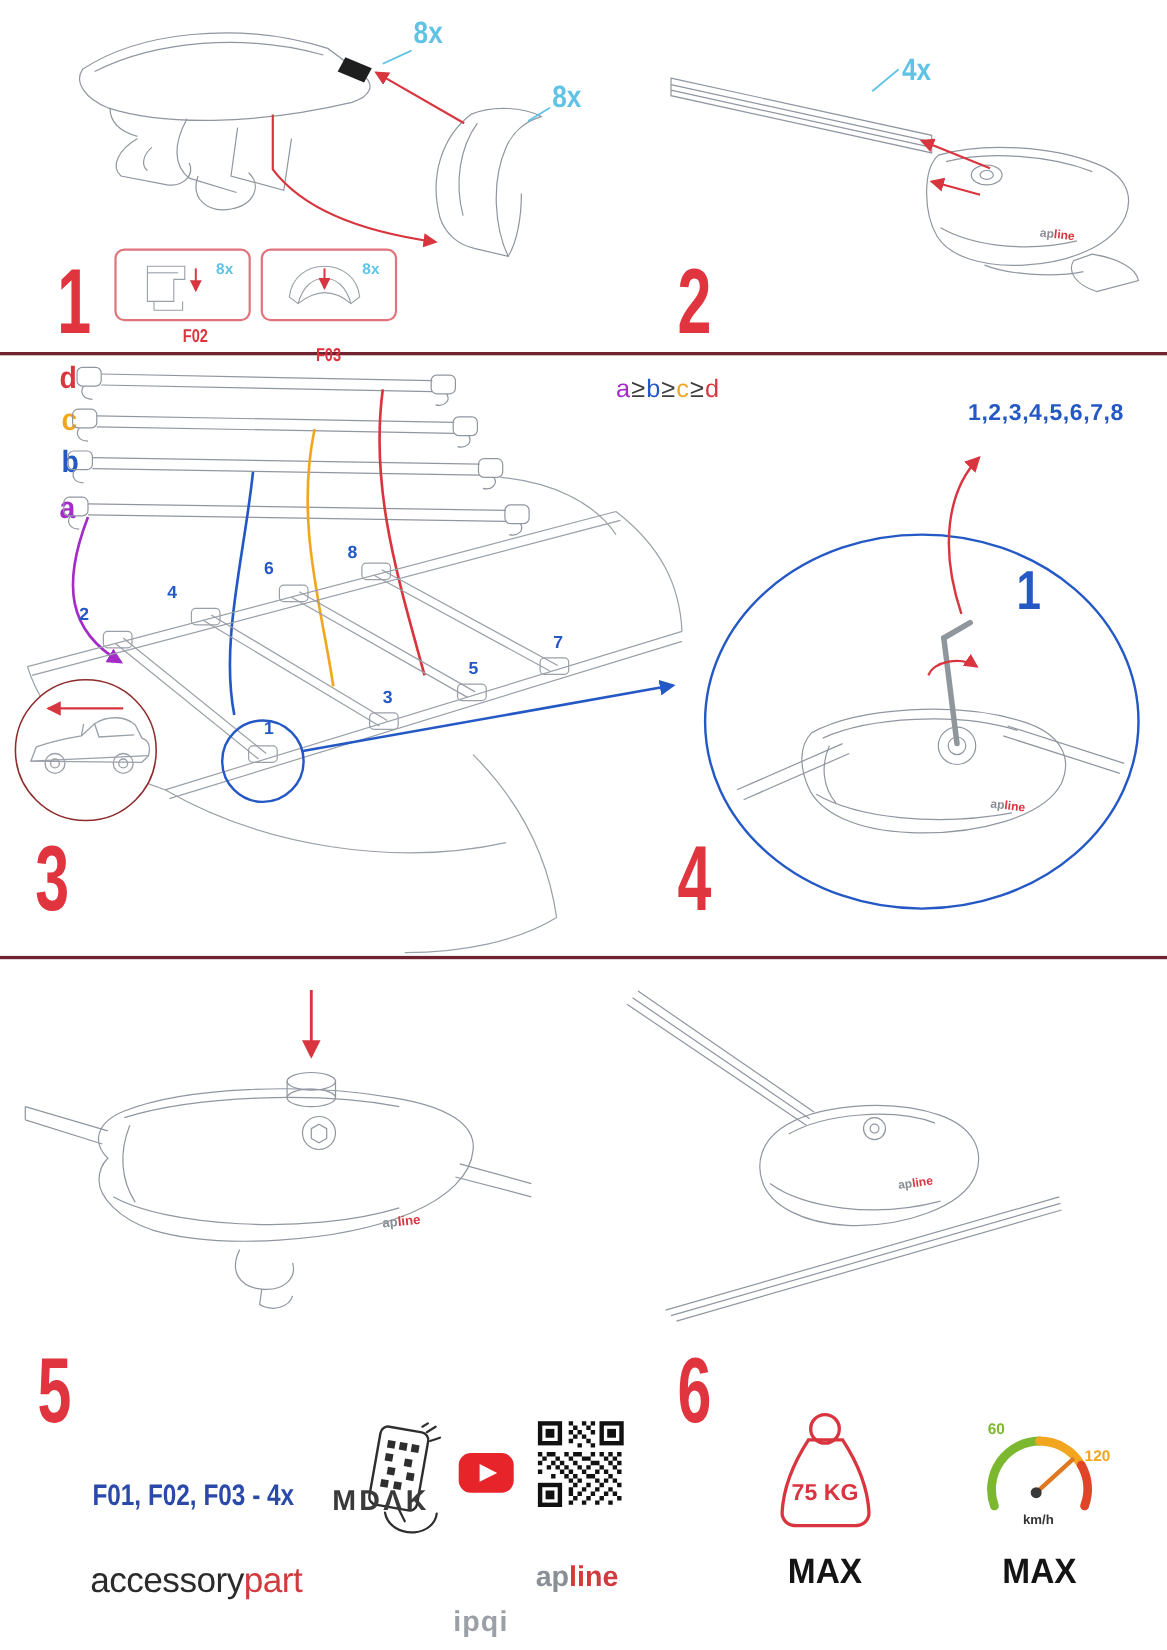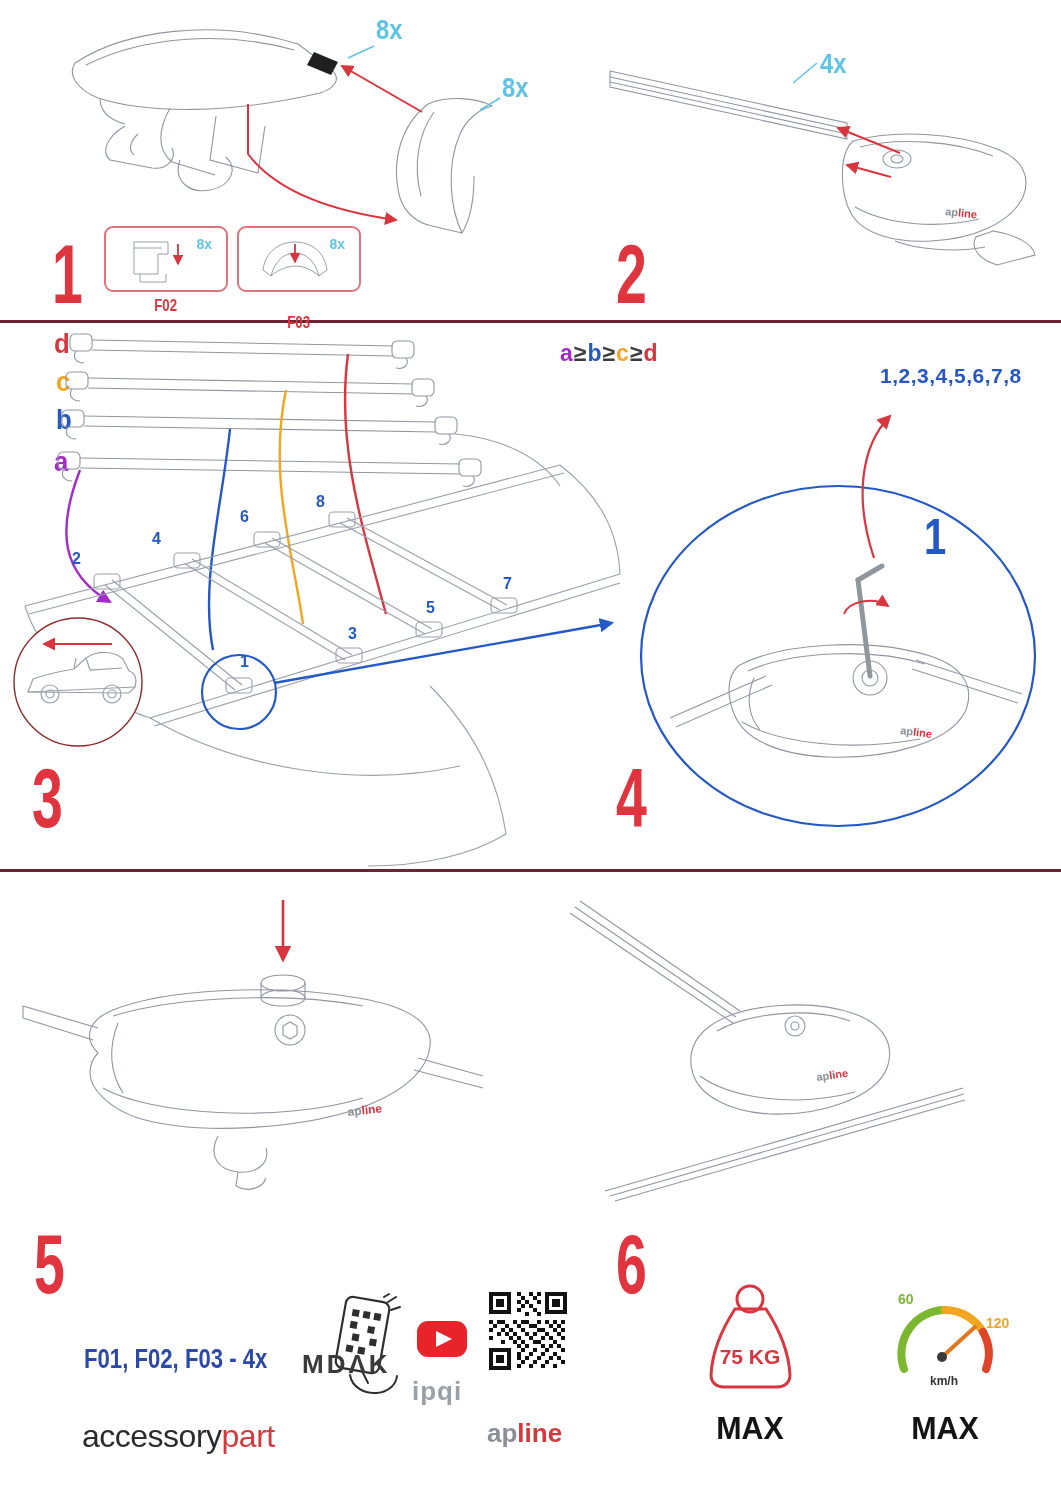--- a/index.html
+++ b/index.html
@@ -22,21 +22,21 @@
   .box-qty { position:absolute; right:14px; top:8px; color:#5fc3e6; font-size:14px; font-weight:700; }
   .part-code { color:#d9353f; font-weight:700; font-size:17px; text-align:center;
                display:inline-block; transform:scaleX(0.78); transform-origin:center top; }
 
   .bar-letter { font-size:28px; font-weight:700; display:inline-block; transform:scaleX(0.92); transform-origin:left top;}
   .f-a, .l-a { color:#a32cc8; }
   .f-b, .l-b { color:#2458c5; }
   .f-c, .l-c { color:#f2a51f; }
   .f-d, .l-d { color:#d9353f; }
   .f-ge { color:#3c3c3c; }
-  .formula { font-size:23px; font-weight:700; letter-spacing:1px; }
+  .formula { font-size:23px; font-weight:400; letter-spacing:1px; }
 
   .posnum { fill:#2458c5; font-size:16px; font-weight:700; }
 
   .seq-text { color:#2458c5; font-size:21px; font-weight:700; letter-spacing:0.5px; }
   .big-blue-one { color:#2458c5; font-size:50px; font-weight:700; display:inline-block;
                   transform:scaleX(0.8); transform-origin:left top; }
 
   .parts-note { color:#2b49a8; font-size:27px; font-weight:700; display:inline-block;
                 transform:scaleX(0.82); transform-origin:left top; letter-spacing:0; }
 
@@ -118,21 +118,21 @@
       </defs>
       <g stroke="#9aa0a8" stroke-width="1" fill="none">
         <path d="M24,42 C26,24 40,14 56,14 C72,14 86,24 88,42 L80,48 C76,33 67,25 56,25 C45,25 36,33 32,48 Z"></path>
         <path d="M32,48 C40,41 50,38 56,38 C64,38 72,41 80,48"></path>
       </g>
       <path d="M56,16 L56,34" stroke="#d9353f" stroke-width="1.8" fill="none" marker-end="url(#mRb2)"></path>
     </svg>
     <span class="box-qty">8x</span>
   </div>
 
-  <div class="abs" style="left:104px; top:296px; width:124px; text-align:center">
+  <div class="abs" style="left:116px; top:296px; width:124px; text-align:center">
     <span class="part-code">F02</span>
   </div>
   <div class="abs" style="left:237px; top:313px; width:124px; text-align:center">
     <span class="part-code">F03</span>
   </div>
 
   <span class="abs stepnum" style="left:52px; top:236px">1</span>
 
   <svg class="abs" style="left:595px; top:25px" width="450" height="250" viewBox="0 0 450 250">
     <defs>
@@ -402,21 +402,21 @@
                M30,66h4v4h-4z M38,66h4v4h-4z M50,66h4v4h-4z M62,66h4v4h-4z M70,66h4v4h-4z
                M34,70h4v4h-4z M46,70h4v4h-4z M58,70h4v4h-4z M74,70h4v4h-4z
                M30,74h4v4h-4z M42,74h4v4h-4z M54,74h4v4h-4z M66,74h4v4h-4z"></path>
     </g>
   </svg>
 
   <div class="abs logo-accessorypart" style="left:82px; top:1418px">
     <span class="lg-black">accessory</span><span class="lg-red">part</span>
   </div>
   <div class="abs logo-mdak" style="left:302px; top:1349px">MDΛK</div>
-  <div class="abs logo-ipqi" style="left:412px; top:1376px">ipqi</div>
+  <div class="abs logo-ipqi" style="left:412px; top:1459px">ipqi</div>
   <div class="abs logo-apline" style="left:487px; top:1418px">
     <span class="lg-gray">ap</span><span class="lg-red">line</span>
   </div>
 
   <svg class="abs" style="left:545px; top:876px" width="420" height="335" viewBox="0 0 420 335">
     <g stroke="#9096a0" stroke-width="1.1" fill="none">
       <path d="M35,25 L195,135"></path>
         <path d="M25,37 L188,147"></path>
         <path d="M30,31 L191,141"></path>
       <path d="M60,315 L418,212"></path>

